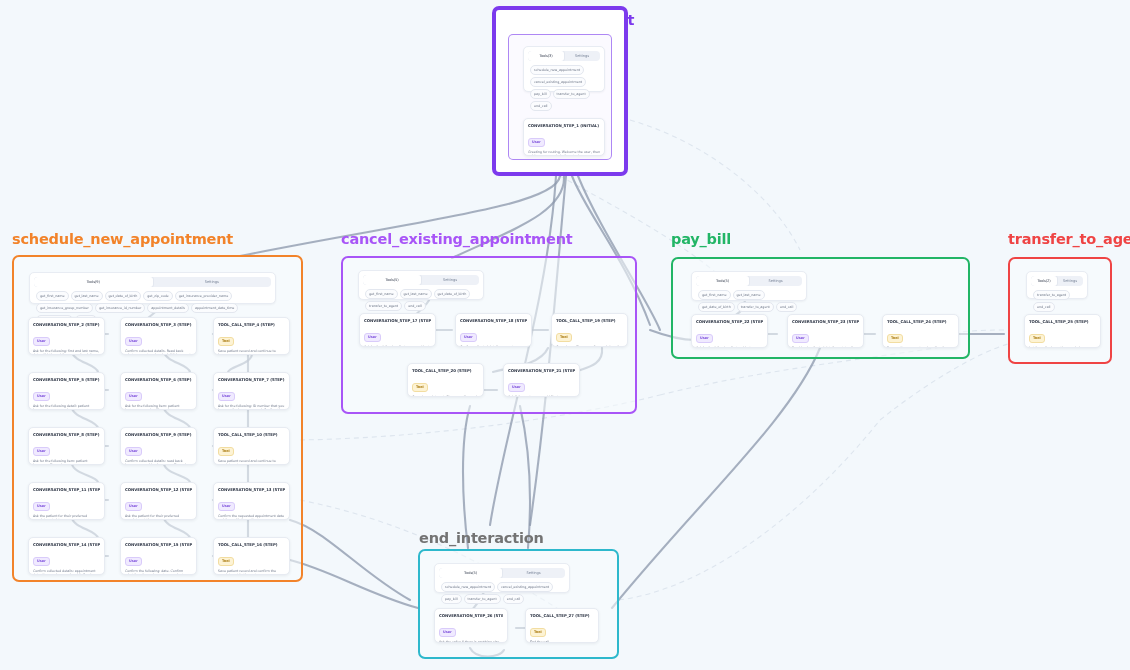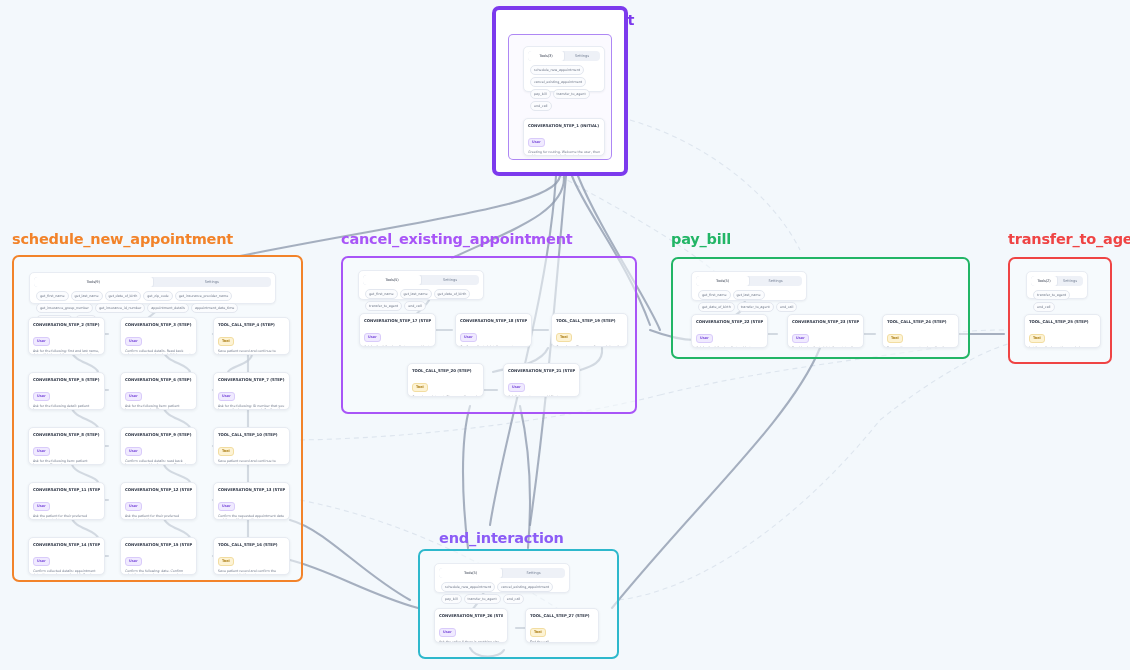--- a/index.html
+++ b/index.html
@@ -307,21 +307,21 @@
             <div class="chip">transfer_to_agent</div>
             <div class="chip">end_call</div>
           </div>
         </div>
         <div class="node" style="left: 14px; top: 55px; width: 77px; height: 34px;">
           <div class="node-title">TOOL_CALL_STEP_25 (STEP)</div>
           <div><span class="badge tool">Tool</span></div>
           <div class="node-body">Let the caller know they are being transferred, then transfer them to a live agent now.</div>
         </div>
       </div>
-      <div class="group-label" style="left: 439px; top: 530px; color: #8b5cf6;">end_interaction</div>
+      <div class="group-label" style="left: 419px; top: 530px; color: #737373;">end_interaction</div>
       <div class="group" style="left: 418px; top: 549px; width: 201px; height: 110px; border-color: rgb(46, 184, 204);">
         <div class="toolcard" style="left: 14px; top: 12px; width: 136px; height: 30px;">
           <div class="tabs">
             <div class="tab active">Tools(5)</div>
             <div class="tab">Settings</div>
           </div>
           <div class="chips">
             <div class="chip">schedule_new_appointment</div>
             <div class="chip">cancel_existing_appointment</div>
             <div class="chip">pay_bill</div>

